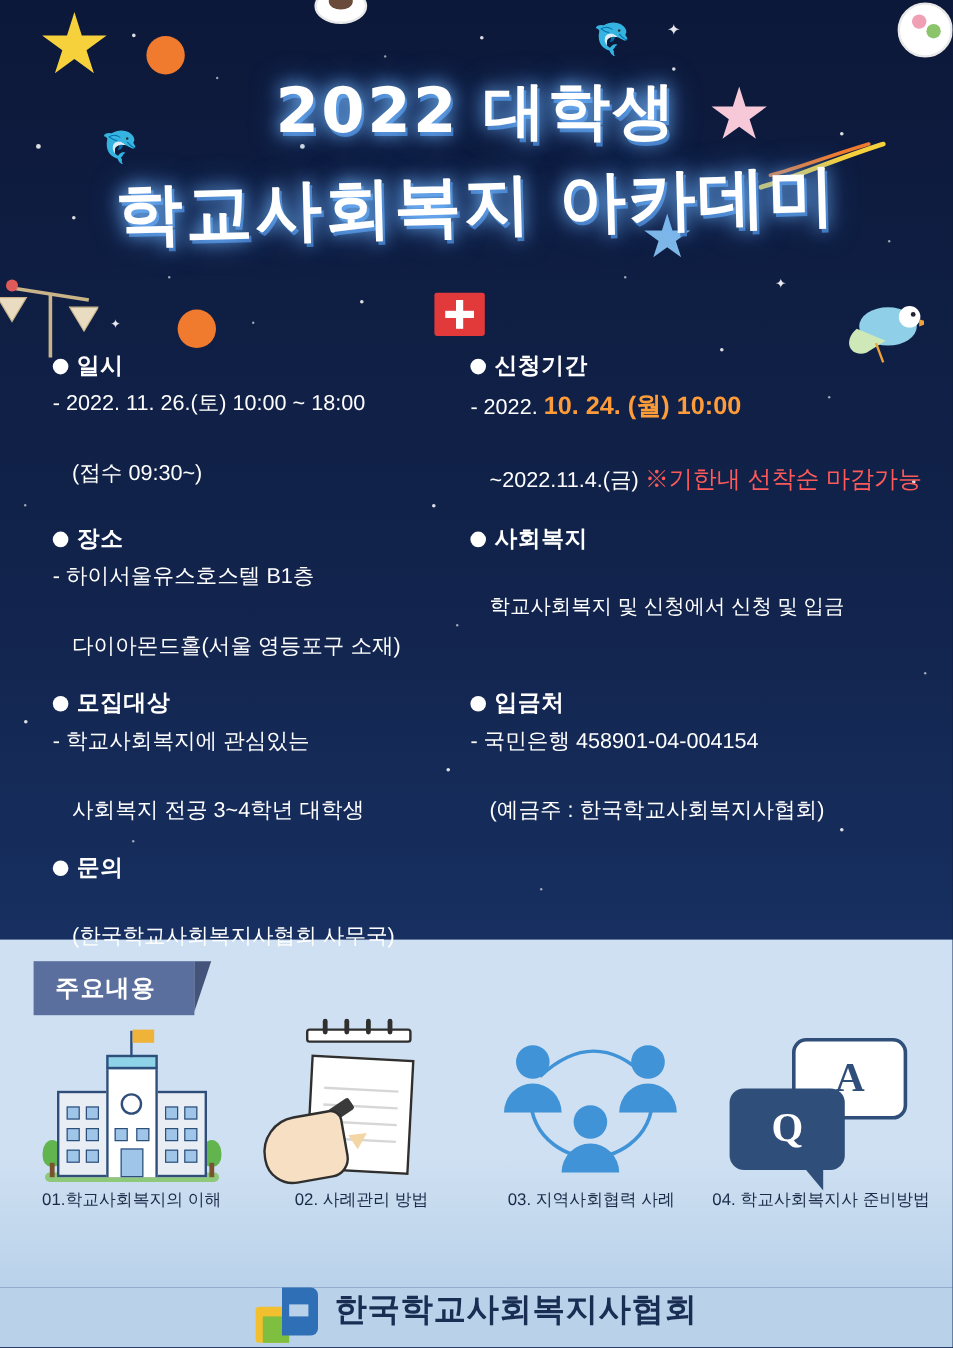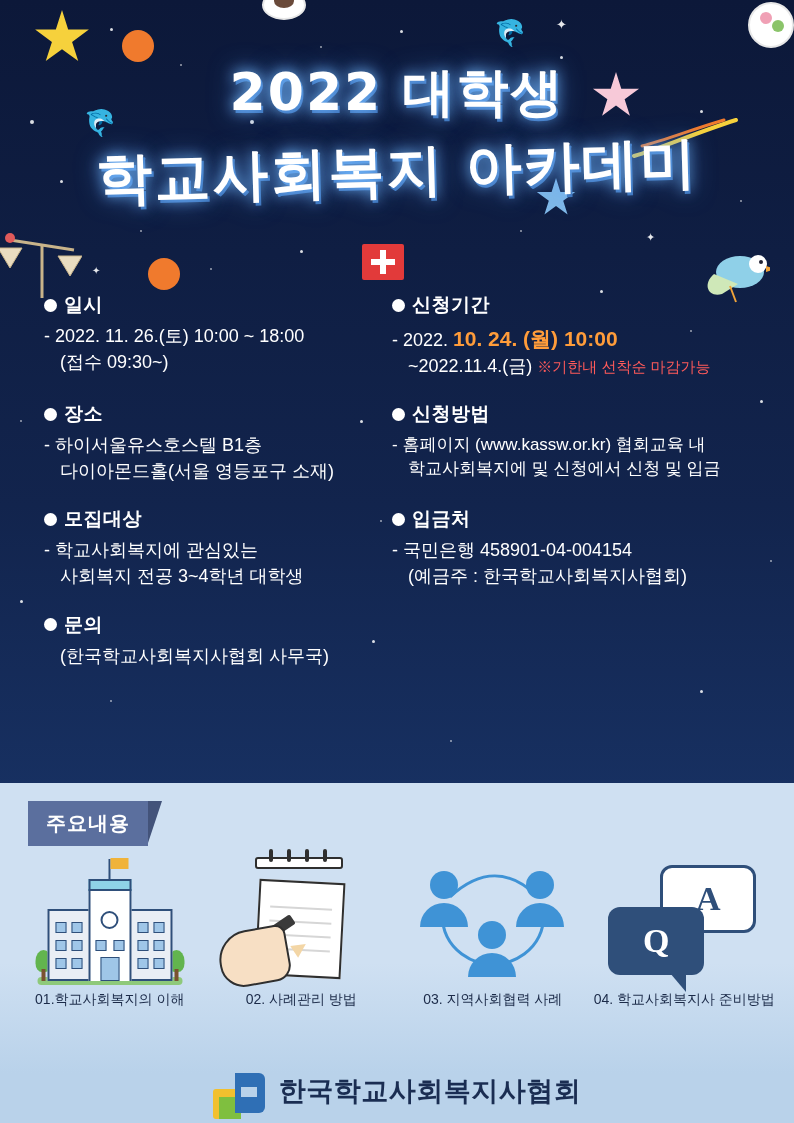--- a/index.html
+++ b/index.html
@@ -104,45 +104,45 @@
     background: #ffffff;
     margin-right: 7px;
     flex: 0 0 auto;
   }
   .line {
     font-size: 18px;
     line-height: 1.42;
     color: #ffffff;
     white-space: nowrap;
   }
-  .line.indent { padding-left: 16px; }
+  .line.indent { padding-left: 16px; margin-top: 32px; }
   .small {
     font-size: 14.5px;
     color: #ffffff;
   }
   .hi-orange { color: #ff9c3a; font-weight: bold; font-size: 21px; }
-  .hi-red { color: #ff5a5a; font-size: 15px; }
+  .hi-red { color: #ff5a5a; font-size: 20px; }
 
   
   .lower {
     position: absolute;
     left: 0; right: 0;
     top: 783px;
     height: 290px;
     background: linear-gradient(180deg, #cfe0f2 0%, #cfe0f2 62%, #b9d2ea 100%);
     z-index: 5;
   }
   .tag {
     position: absolute;
     left: 28px; top: 18px;
     background: #5b6f9e;
     color: #ffffff;
     font-size: 20px;
     font-weight: bold;
-    padding: 9px 18px 9px 18px;
+    padding: 9px 32px 9px 18px;
     letter-spacing: 1px;
   }
   .tag::after {
     content: "";
     position: absolute;
     right: -14px; top: 0;
     border-top: 0 solid transparent;
     border-left: 14px solid #43537a;
     border-bottom: 42px solid transparent;
   }
@@ -345,24 +345,23 @@
         <span class="bullet"></span>
         <span>장소</span>
       </div>
       <div class="line">- 하이서울유스호스텔 B1층</div>
       <div class="line indent">다이아몬드홀(서울 영등포구 소재)</div>
     </div>
 
     <div class="block">
       <div class="block-head">
         <span class="bullet"></span>
-        <span>신청방법</span>
-      </div>
-      <div class="line" style="font-size:17px;">- 홈페이지 (www.kassw.or.kr) 협회교육 내</div>
-      <div class="line indent" style="font-size:17px;">학교사회복지에 및 신청에서 신청 및 입금</div>
+        <span>사회복지</span>
+      </div>
+      <div class="line indent" style="font-size:17px;">학교사회복지 및 신청에서 신청 및 입금</div>
     </div>
 
     <div class="block">
       <div class="block-head">
         <span class="bullet"></span>
         <span>모집대상</span>
       </div>
       <div class="line">- 학교사회복지에 관심있는</div>
       <div class="line indent">사회복지 전공 3~4학년 대학생</div>
     </div>

